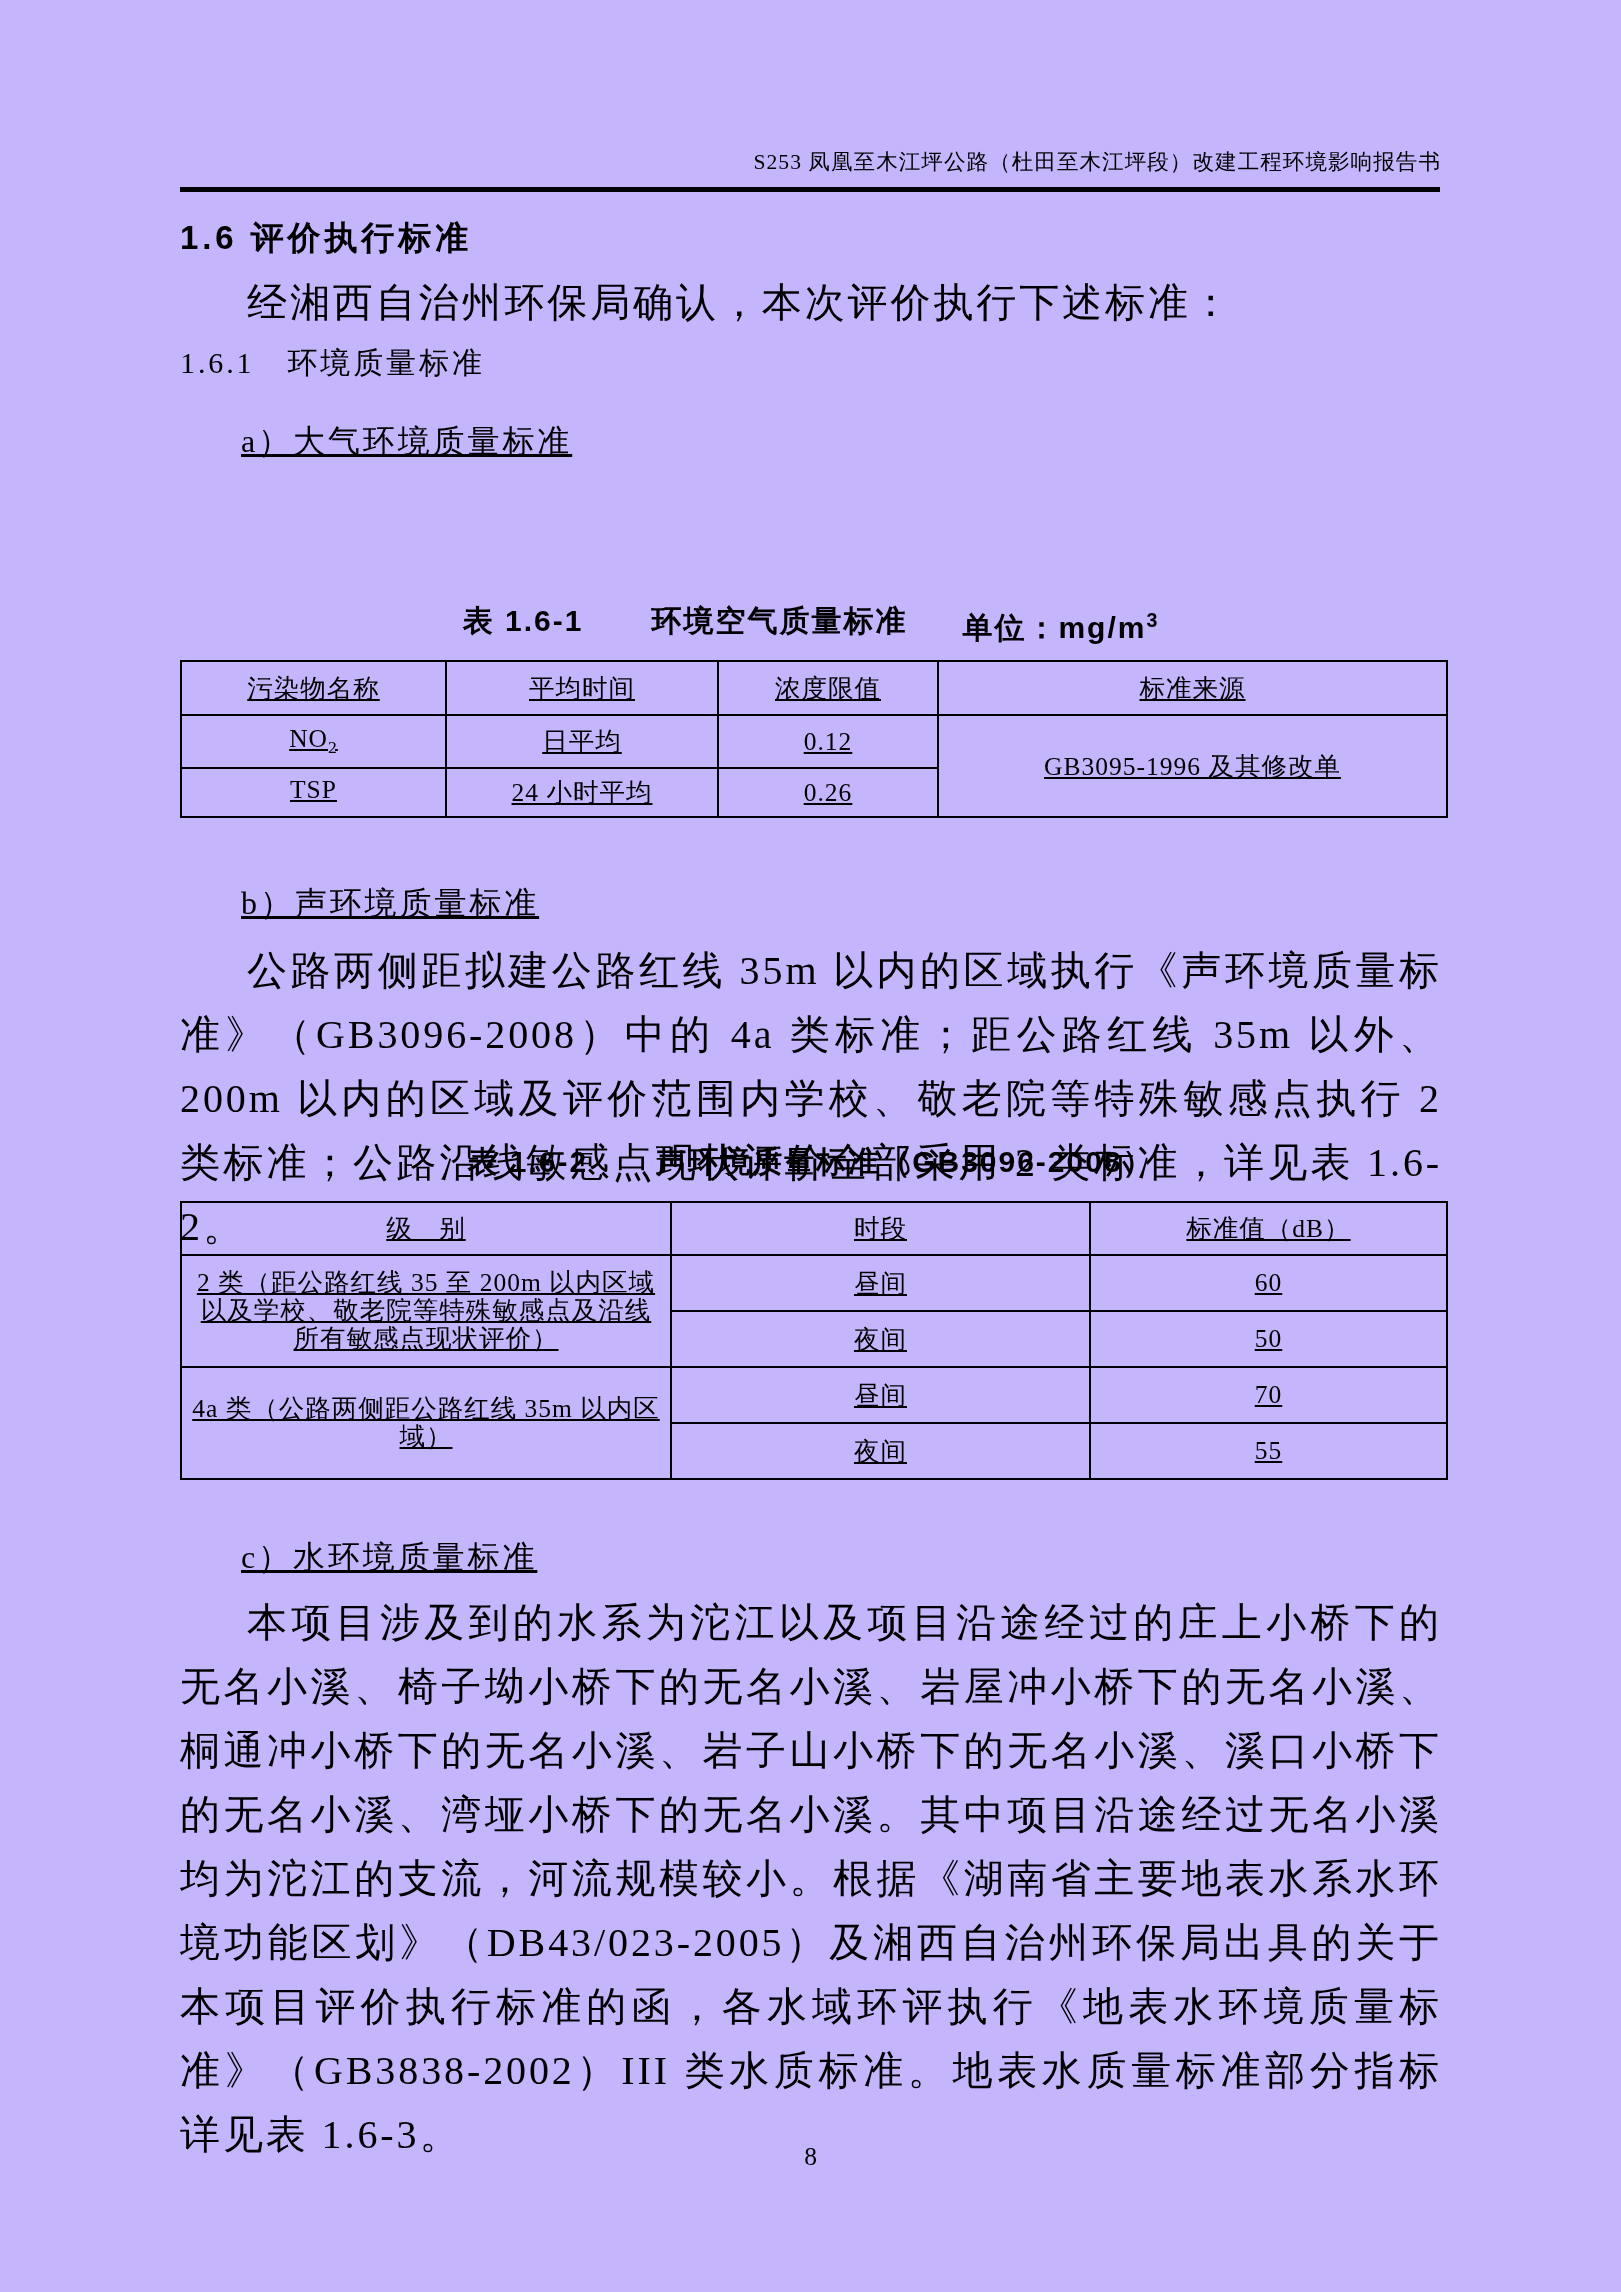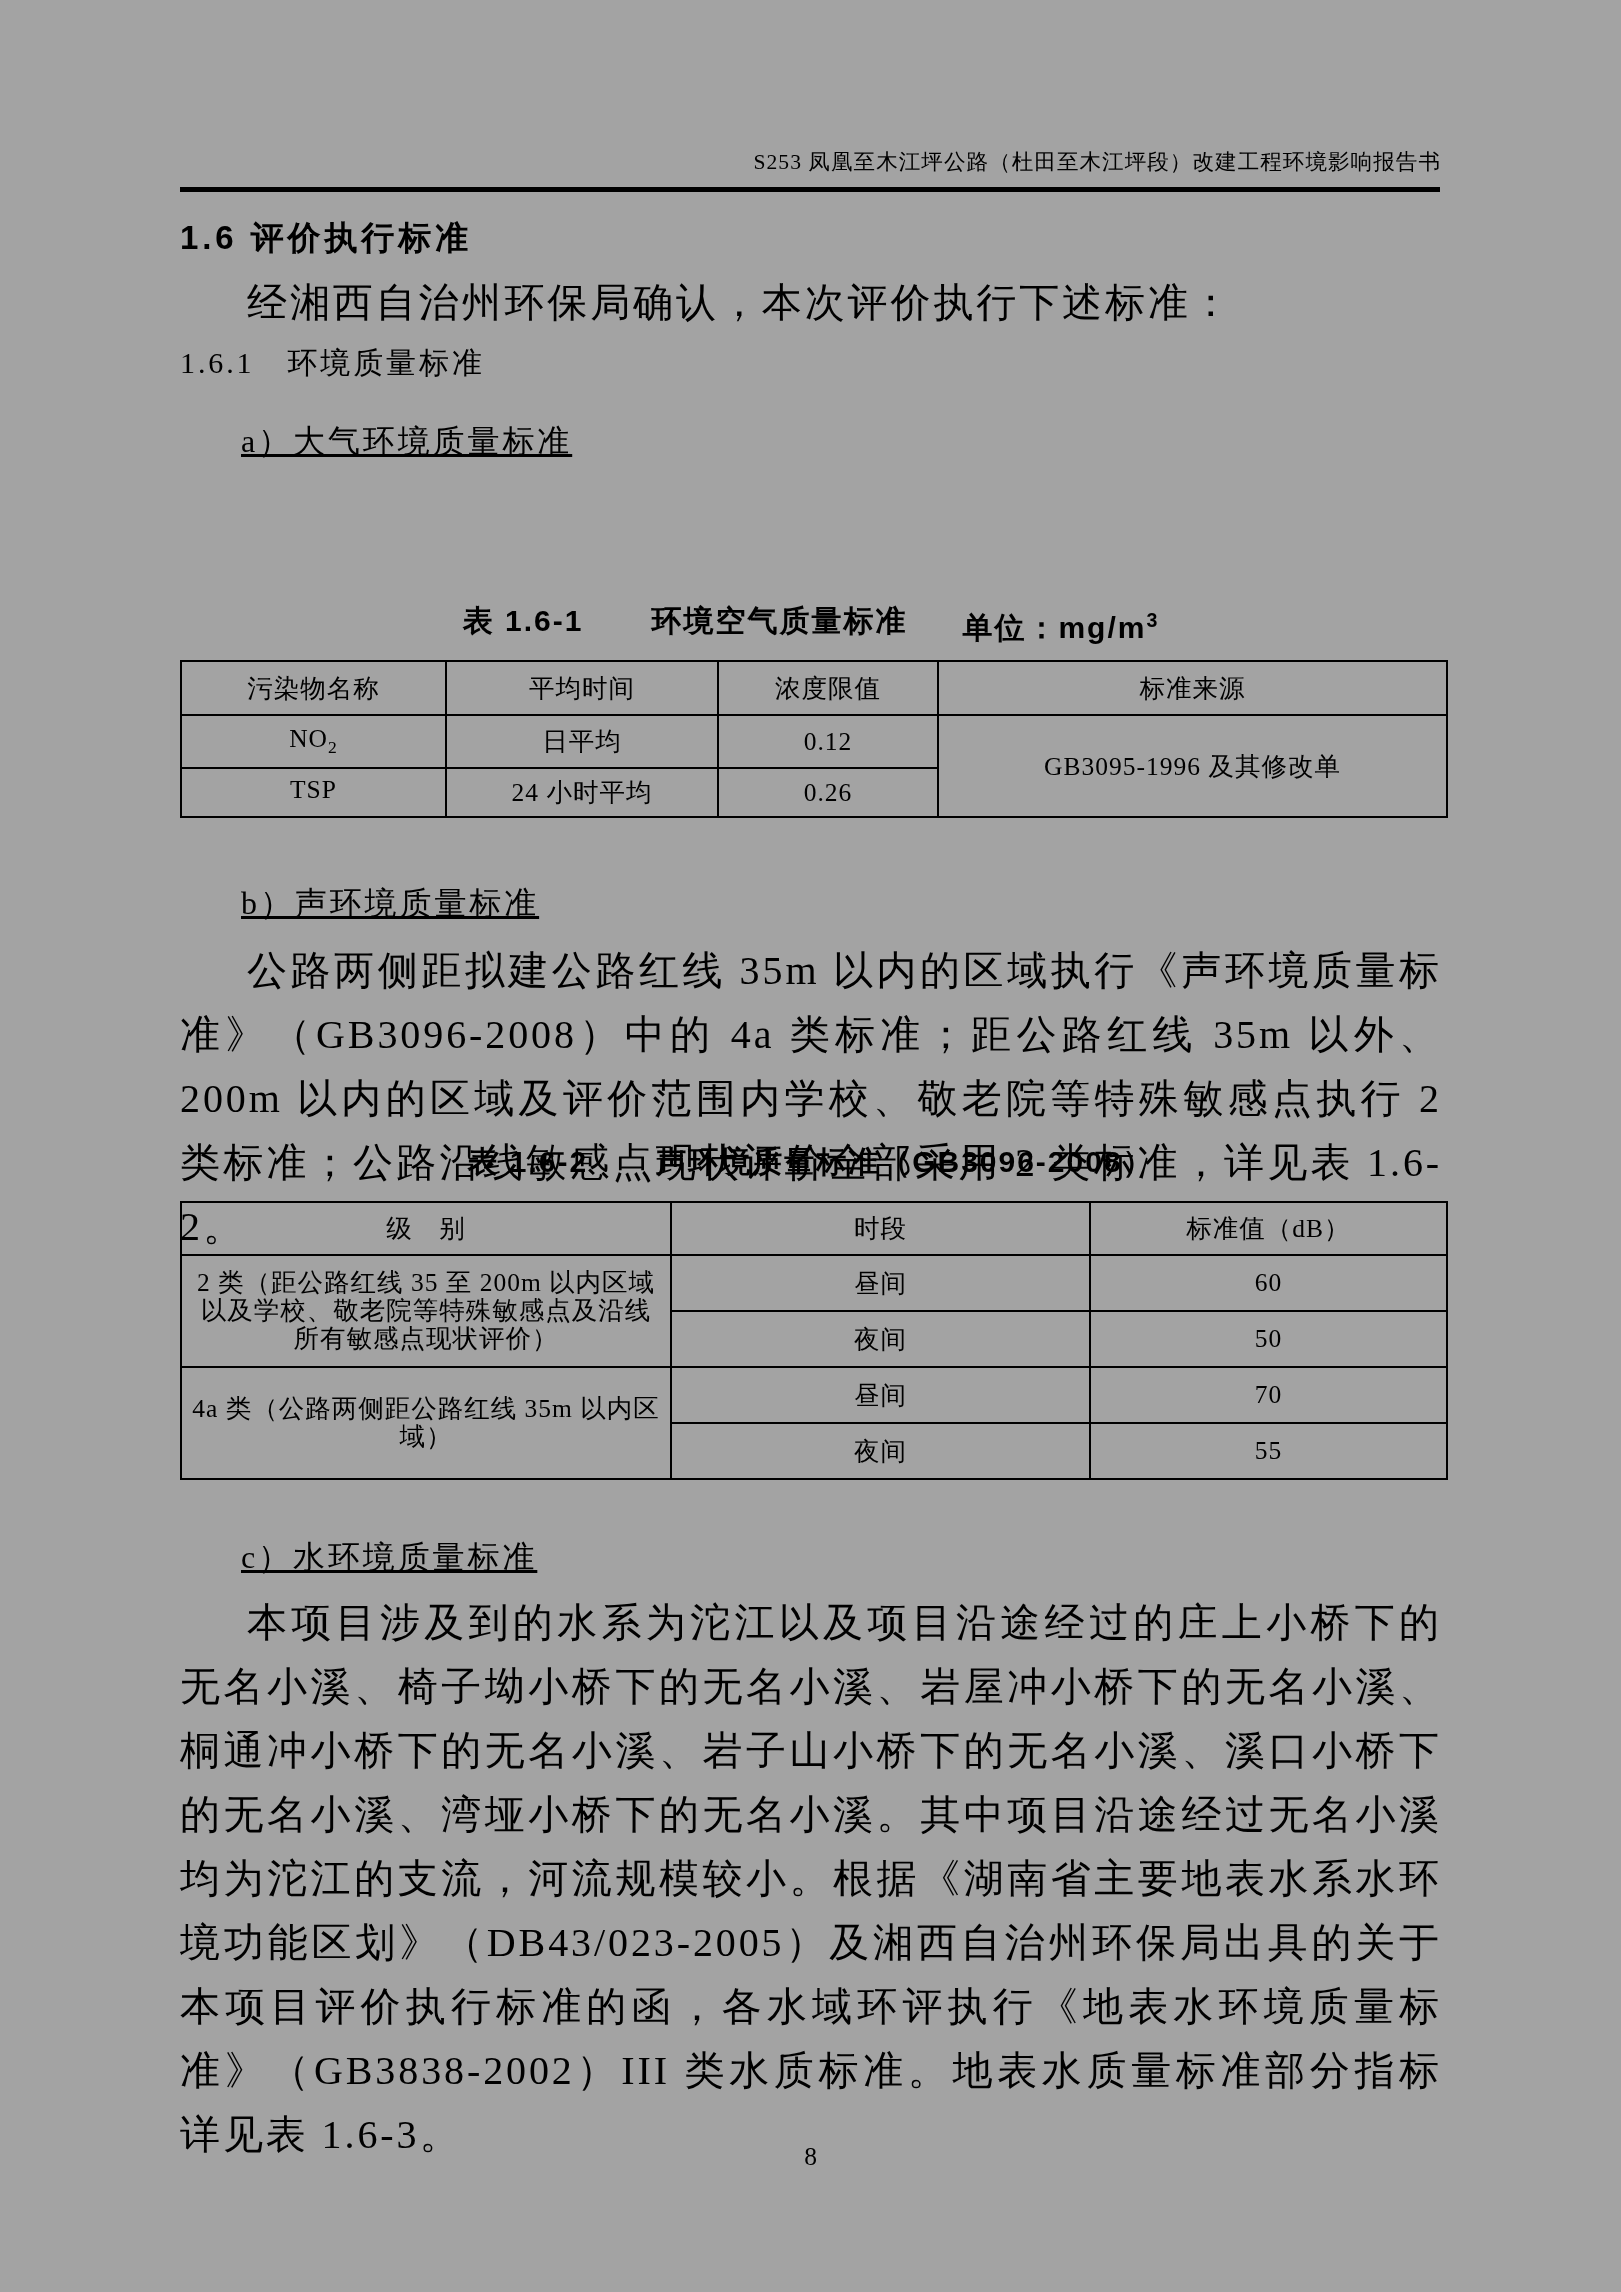--- a/index.html
+++ b/index.html
@@ -1,20 +1,20 @@
 <!DOCTYPE html>
 <html><head>
 <meta charset="utf-8">
 <style>
   html,body{margin:0;padding:0;background:#888;}
   .page{
     position:relative;
     width:1621px;height:2293px;
     margin:0 auto;
-    background:#a3a3a3;
+    background:#c4b5fd;
     color:#000;
     font-family:"Liberation Serif","DejaVu Serif",serif;
     overflow:hidden;
   }
   .abs{position:absolute;}
   .doc-header{
     top:147px;right:180px;
     font-size:21.6px;letter-spacing:1px;
     white-space:nowrap;
   }
@@ -56,20 +56,21 @@
     border-collapse:collapse;table-layout:fixed;
     border:2.9px solid #000;
     left:180px;
   }
   table.doc td{
     border:2px solid #000;
     text-align:center;vertical-align:middle;
     font-size:25.5px;letter-spacing:1px;
     padding:0 9px;
     overflow:hidden;
+    text-decoration:underline;
   }
   table.doc td sub{font-size:17.6px;}
   .t1{top:660px;width:1265px;}
   .t2{top:1201px;width:1265px;}
   td.hdr-bottom{border-bottom:2.9px solid #000;}
   td.thick-bottom{border-bottom:3.9px solid #000;border-radius:23px;}
   td.cat{
     font-size:24.5px;line-height:28px;letter-spacing:0.5px;
     padding:3.9px 9.8px;text-align:center;
   }

